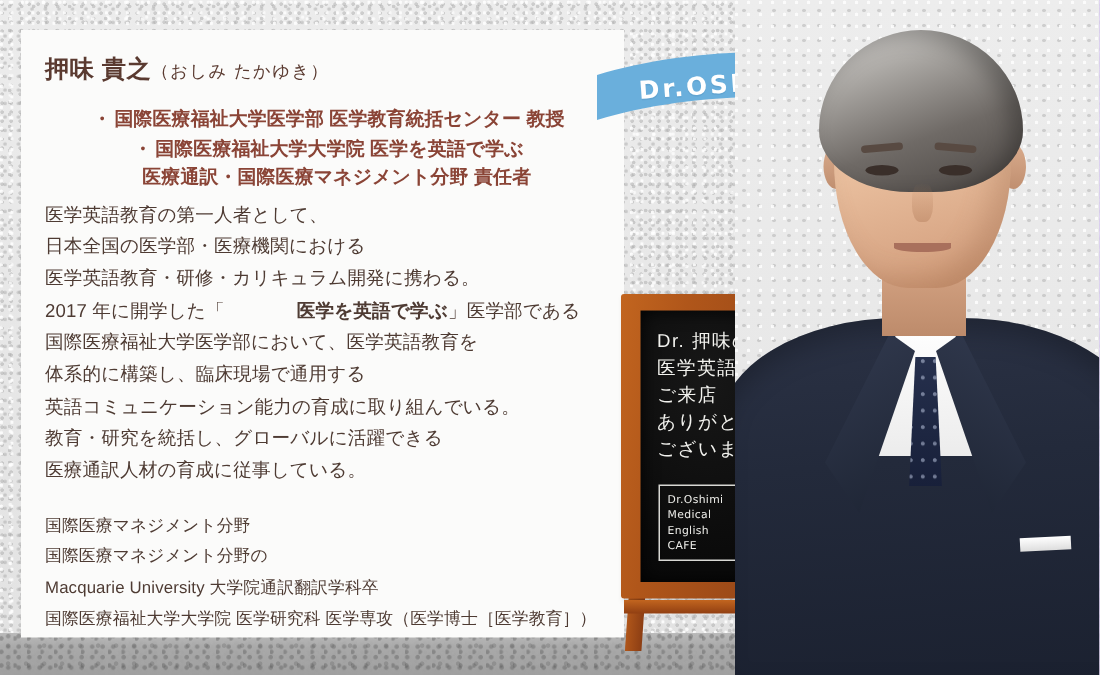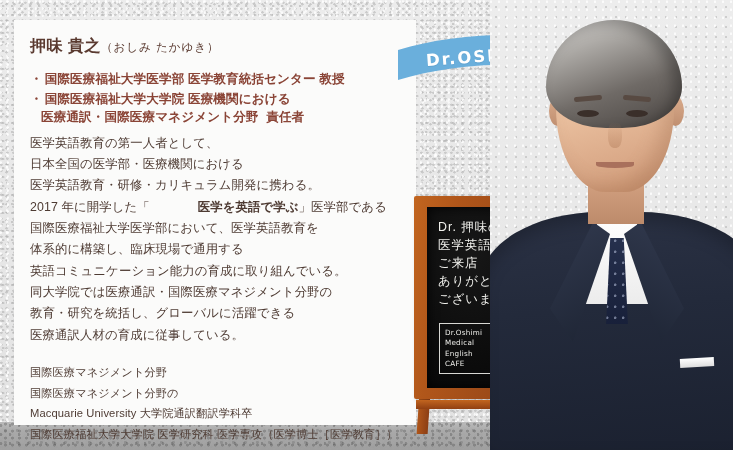--- a/index.html
+++ b/index.html
@@ -93,31 +93,31 @@
   }
 
   
   .titles {
     margin-top: 13px;
     color: #8a4436;
     font-weight: 700;
     font-size: 12.6px;
     line-height: 1.55;
     letter-spacing: .1px;
+    text-align: center;
   }
   .title-item {
     display: block;
     white-space: nowrap;
   }
   .title-item .bullet { margin-right: 2px; }
   .title-sub {
     display: block;
     padding-left: 11px;
     white-space: nowrap;
-    font-family: Liberation Mono, monospace;
   }
 
   
   .bio {
     margin-top: 4px;
     color: #4e3b33;
     font-size: 12.4px;
     line-height: 1.72;
     letter-spacing: .1px;
   }
@@ -437,34 +437,33 @@
 
       <div class="name-row">
         <span class="name-main">押味 貴之</span><span class="name-kana">（おしみ たかゆき）</span>
       </div>
 
       <div class="titles">
         <span class="title-item">
           <span class="bullet">・</span><span>国際医療福祉大学医学部 医学教育統括センター 教授</span>
         </span>
         <span class="title-item">
-          <span class="bullet">・</span><span>国際医療福祉大学大学院 医療機関における</span>
+          <span class="bullet">・</span><span>国際医療福祉大学大学院 医学を英語で学ぶ</span>
         </span>
         <span class="title-sub">医療通訳・国際医療マネジメント分野 責任者</span>
       </div>
 
       <div class="bio">
         <span class="bio-line"><span>医学英語教育の第一人者として、</span></span>
         <span class="bio-line"><span>日本全国の医学部・医療機関における</span></span>
         <span class="bio-line"><span>医学英語教育・研修・カリキュラム開発に携わる。</span></span>
         <span class="bio-line"><span>2017 年に開学した「</span><b>医学を英語で学ぶ</b><span>」医学部である</span></span>
         <span class="bio-line"><span>国際医療福祉大学医学部において、医学英語教育を</span></span>
         <span class="bio-line"><span>体系的に構築し、臨床現場で通用する</span></span>
         <span class="bio-line"><span>英語コミュニケーション能力の育成に取り組んでいる。</span></span>
-        <span class="bio-line"><span>同大学院では医療通訳・国際医療マネジメント分野の</span></span>
         <span class="bio-line"><span>教育・研究を統括し、グローバルに活躍できる</span></span>
         <span class="bio-line"><span>医療通訳人材の育成に従事している。</span></span>
       </div>
 
       <div class="edu">
         <span class="edu-line">国際医療マネジメント分野</span>
         <span class="edu-line">国際医療マネジメント分野の</span>
         <span class="edu-line">Macquarie University 大学院通訳翻訳学科卒</span>
         <span class="edu-line">国際医療福祉大学大学院 医学研究科 医学専攻（医学博士［医学教育］）</span>
       </div>

